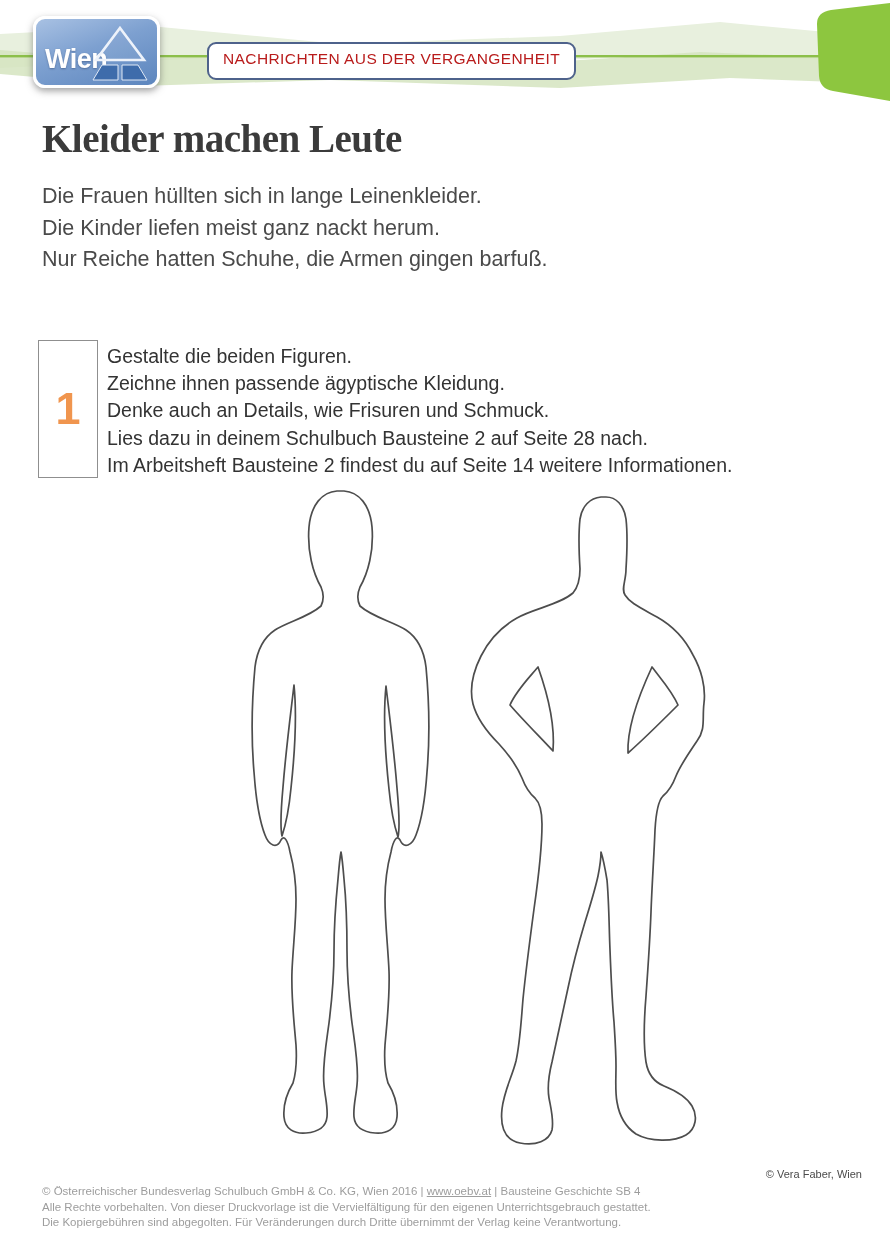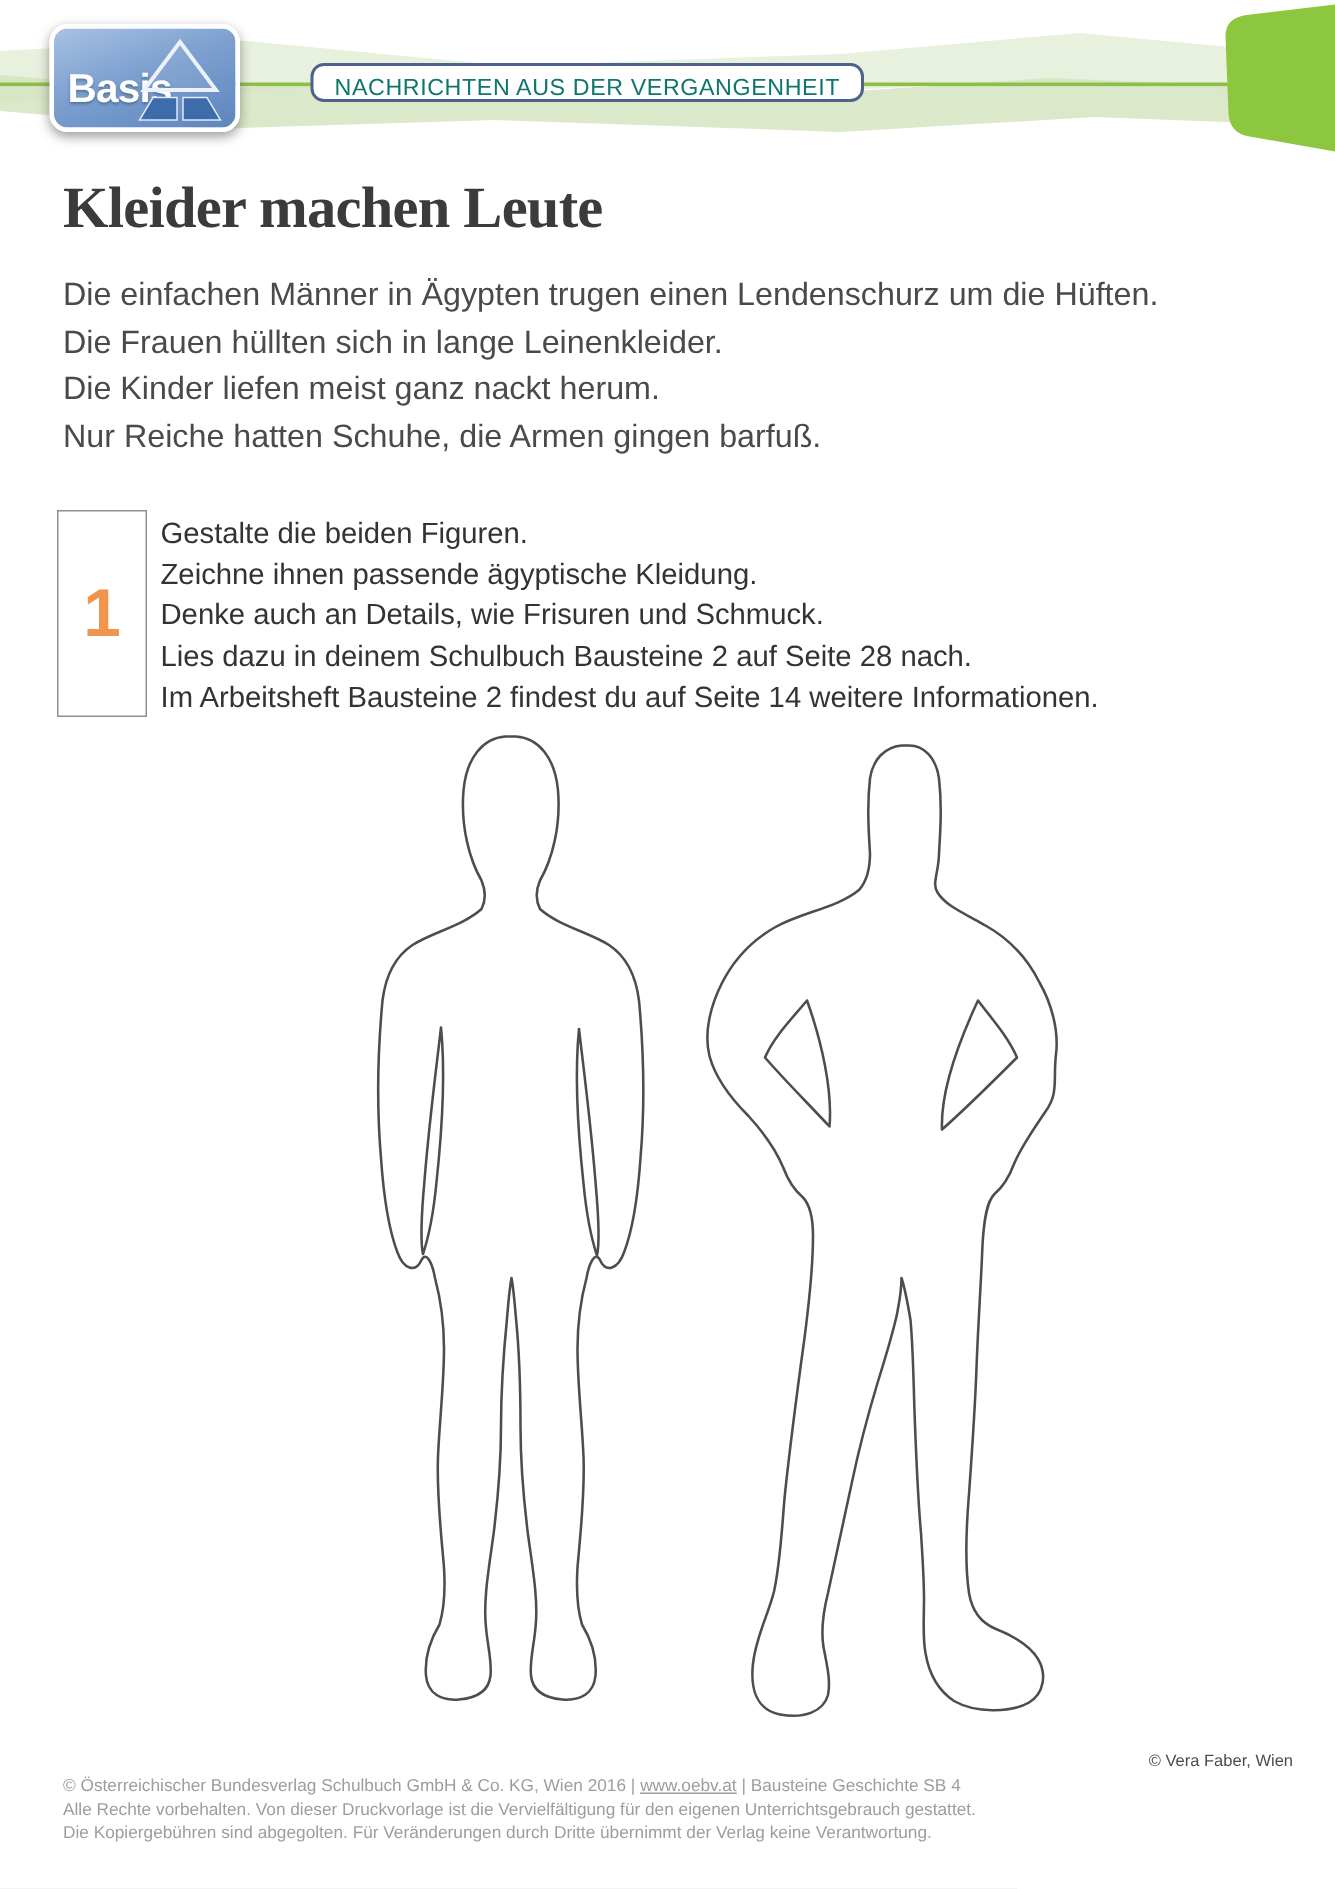--- a/index.html
+++ b/index.html
@@ -15,23 +15,23 @@
     background:linear-gradient(160deg,#a8c1e3 0%,#7da0d0 45%,#5d86be 100%);
     box-shadow:0 3px 7px rgba(70,70,70,.5);
     box-sizing:border-box;
   }
   .logo-text{
     position:absolute;left:9px;bottom:10px;color:#fff;font-weight:bold;
     font-size:27px;letter-spacing:-0.5px;text-shadow:0 1px 2px rgba(40,60,100,.45);
   }
   .pyramid{position:absolute;right:6px;top:5px;}
   .badge{
-    position:absolute;left:207px;top:42px;height:26px;line-height:30px;
+    position:absolute;left:207px;top:42px;height:38px;line-height:30px;
     padding:0 14px;background:#fff;border:2.5px solid #4e628b;border-radius:9px;
-    color:#0f766e;font-size:15.5px;letter-spacing:.4px;white-space:nowrap;
+    color:#b91c1c;font-size:15.5px;letter-spacing:.4px;white-space:nowrap;
     box-sizing:border-box;
   }
   
   .title{
     position:absolute;left:42px;top:116px;margin:0;
     font-size:39px;font-weight:bold;color:#3b3b3b;letter-spacing:-0.5px;font-family:Liberation Serif, serif;
   }
   .intro{position:absolute;left:42px;top:181px;}
   .intro p{margin:0;font-size:21.5px;color:#4a4a4a;line-height:31.5px;}
   .task-box{
@@ -59,34 +59,33 @@
 <div class="page">
 
   <svg class="band-svg" width="890" height="104" viewBox="0 0 890 104">
     <path d="M0,34 L150,26 L340,44 L560,36 L720,22 L890,38 L890,60 L650,56 L430,66 L210,58 L0,68 Z" fill="#e8f0de"></path>
     <path d="M0,50 L120,60 L300,52 L520,64 L700,52 L890,60 L890,84 L730,78 L560,88 L330,80 L140,86 L0,74 Z" fill="#d5e4c0" opacity="0.85"></path>
     <rect x="0" y="55" width="890" height="2.4" fill="#8cbf4a"></rect>
     <path d="M831,10 Q817,12 817,24 L819,76 Q820,89 833,91 L890,101 L890,3 Z" fill="#8dc63f"></path>
   </svg>
 
   <div class="logo">
-    <span class="logo-text">Basis</span>
+    <span class="logo-text">Wien</span>
     <svg class="pyramid" width="62" height="60" viewBox="0 0 62 60">
       <polygon points="31,4 55,36 7,36" fill="rgba(255,255,255,0.07)" stroke="#edf2fa" stroke-width="2.6"></polygon>
       <polygon points="13,41 29,41 29,56 4,56" fill="#3e6cab" stroke="#dfe8f5" stroke-width="1"></polygon>
       <polygon points="33,41 49,41 58,56 33,56" fill="#3e6cab" stroke="#dfe8f5" stroke-width="1"></polygon>
     </svg>
   </div>
 
   <div class="badge">NACHRICHTEN AUS DER VERGANGENHEIT</div>
 
   <h1 class="title">Kleider machen Leute</h1>
 
   <div class="intro">
-    <p>Die einfachen Männer in Ägypten trugen einen Lendenschurz um die Hüften.</p>
     <p>Die Frauen hüllten sich in lange Leinenkleider.</p>
     <p>Die Kinder liefen meist ganz nackt herum.</p>
     <p>Nur Reiche hatten Schuhe, die Armen gingen barfuß.</p>
   </div>
 
   <div class="task-box">
     <span class="task-number">1</span>
   </div>
   <div class="task-lines">
     <p>Gestalte die beiden Figuren.</p>

